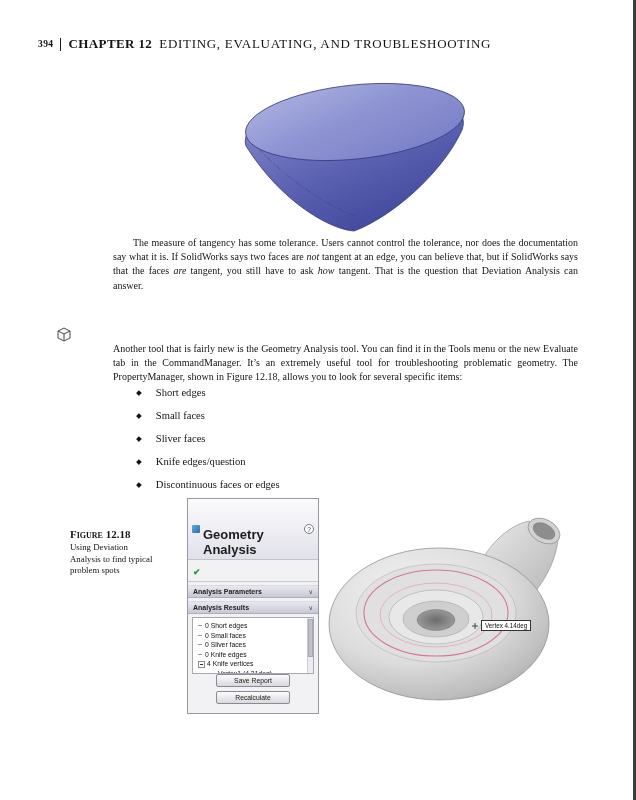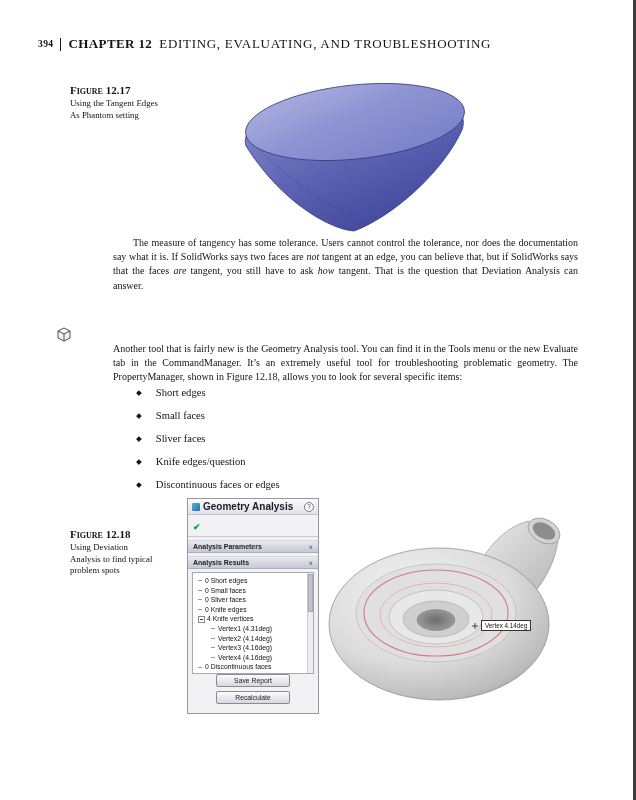--- a/index.html
+++ b/index.html
@@ -33,21 +33,21 @@
   .bullet-item { display:flex; align-items:baseline; gap:14px; margin-bottom:8.6px; font-size:10.6px; line-height:13.5px; }
   .diamond { font-size:7.5px; transform:translateY(-1.5px); }
 
   
   .fig17 { position:absolute; left:228px; top:70px; width:240px; height:163px; }
 
   
   .pm { position:absolute; left:187px; top:498px; width:132px; height:216px; background:#f2f2f4; border:1px solid #98989e; font-family:"Liberation Sans", sans-serif; display:flex; flex-direction:column; }
   .pm-titlebar { display:flex; align-items:center; gap:3px; padding:2px 4px; background:linear-gradient(#fbfbfd,#e1e1ea); border-bottom:1px solid #c3c3cb; }
   .pm-app-icon { width:8px; height:8px; flex:none; background:linear-gradient(135deg,#56b0e0,#2c6cae); border-radius:1px; }
-  .pm-title { font-size:10px; font-weight:bold; flex:1; color:#1c1c1c; }
+  .pm-title { font-size:13px; font-weight:bold; flex:1; color:#1c1c1c;margin-top:26px; }
   .help-circle { width:10px; height:10px; flex:none; border:1px solid #7a7a82; border-radius:50%; font-size:6.5px; display:flex; align-items:center; justify-content:center; background:#fff; color:#333; }
   .pm-okrow { padding:1px 5px 2px; border-bottom:1px solid #c8c8d0; }
   .ok-check { color:#1e9e2e; font-size:9px; font-weight:bold; }
   .pm-section { display:flex; align-items:center; justify-content:space-between; margin-top:3px; padding:2px 5px; background:linear-gradient(#e8e8f0,#c8c8d5); border-top:1px solid #d9d9e2; border-bottom:1px solid #aeaeba; font-size:7px; font-weight:bold; color:#222; }
   .chev { font-size:6px; color:#444; font-weight:normal; }
   .pm-treebox { margin:3px 4px 0; background:#fff; border:1px solid #a8a8b0; padding:3px 7px 3px 5px; position:relative; height:112px; overflow:hidden; }
   .tree-row { font-size:6.8px; line-height:9.6px; white-space:nowrap; display:flex; align-items:center; color:#111; }
   .tree-row.lvl2 { padding-left:13px; }
   .tdash { display:inline-block; width:4px; height:1px; background:#9a9aa0; margin-right:3px; flex:none; }
   .expander { width:7px; height:7px; border:1px solid #8a8a92; background:#fff; margin-right:2px; flex:none; position:relative; }
@@ -68,25 +68,20 @@
 
 <div class="page">
 
   <header class="running-head">
     <span class="pagenum">394</span>
     <span class="vr"></span>
     <span class="chapter-label">CHAPTER 12</span>
     <span class="chapter-title">EDITING, EVALUATING, AND TROUBLESHOOTING</span>
   </header>
 
-  <div class="figcap figcap-17">
-    <div class="figlabel">Figure 12.17</div>
-    <div class="figcapline">Using the Tangent Edges</div>
-    <div class="figcapline">As Phantom setting</div>
-  </div>
 
   <div class="fig17">
     <svg viewBox="0 0 240 163" width="240" height="163">
       <defs>
         <linearGradient id="coneTop" x1="0" y1="0" x2="1" y2="1">
           <stop offset="0" stop-color="#b0b5e2"></stop>
           <stop offset="0.45" stop-color="#8e94d2"></stop>
           <stop offset="1" stop-color="#767cc4"></stop>
         </linearGradient>
         <linearGradient id="coneBody" x1="0" y1="0" x2="0.75" y2="1">

